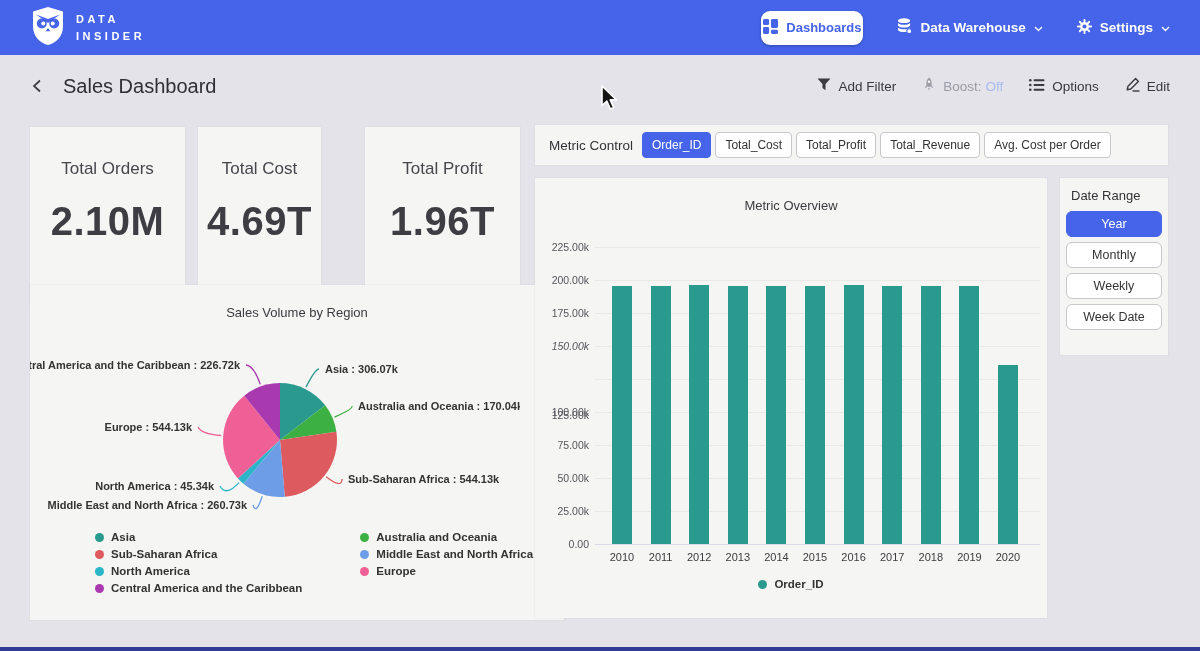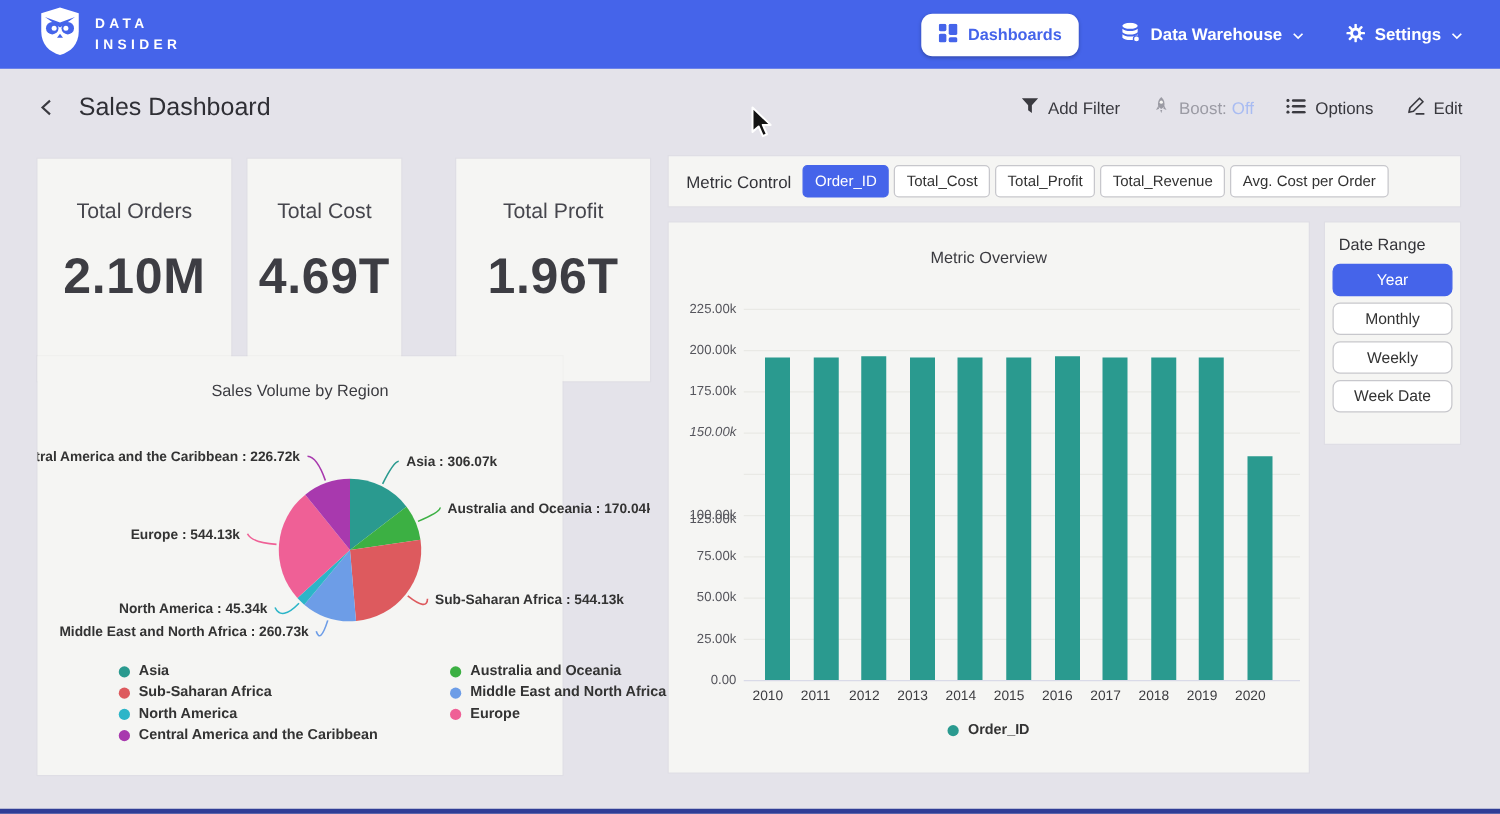--- a/index.html
+++ b/index.html
@@ -8,21 +8,21 @@
     background:#E4E3EA;font-family:"Liberation Sans",sans-serif;
     -webkit-font-smoothing:antialiased;
   }
   
   .topnav{position:absolute;left:0;top:0;width:1200px;height:55px;background:#4564EA;
     display:flex;align-items:center;justify-content:space-between;padding:0 30px;box-sizing:border-box;}
   .brand{display:flex;align-items:center;gap:10px;}
   .brand-text{color:#fff;font-size:11px;font-weight:bold;letter-spacing:3.5px;line-height:1.5;}
   .nav-right{display:flex;align-items:center;gap:34px;}
   .nav-pill{display:flex;align-items:center;gap:8px;background:#fff;color:#4564EA;border:none;
-    border-radius:9px;padding:8px 14px;font-size:13px;font-weight:bold;cursor:pointer;
+    border-radius:9px;padding:8px 2px;font-size:13px;font-weight:bold;cursor:pointer;
     box-shadow:0 1px 3px rgba(0,0,0,.25);font-family:inherit;}
   .nav-link{display:flex;align-items:center;gap:8px;color:#fff;font-size:13.5px;font-weight:600;cursor:pointer;}
   
   .page-header{position:absolute;left:0;top:55px;width:1200px;height:62px;
     display:flex;align-items:center;padding:0 30px;box-sizing:border-box;}
   .back-btn{display:flex;align-items:center;margin-right:18px;cursor:pointer;}
   .page-title{font-size:20px;font-weight:500;color:#2f2f35;}
   .header-actions{margin-left:auto;display:flex;align-items:center;gap:26px;}
   .action{display:flex;align-items:center;gap:7px;font-size:13.5px;color:#38383e;font-weight:500;cursor:pointer;}
   .action.muted{color:#9B9BA4;}
@@ -36,36 +36,36 @@
   #kpi-1{left:198px;top:127px;width:123px;height:146px;}
   #kpi-2{left:365px;top:127px;width:155px;height:146px;}
   
   #metric-bar{left:535px;top:125px;width:633px;height:40px;display:flex;align-items:center;
     padding:0 14px;box-sizing:border-box;}
   .metric-label{font-size:13.5px;color:#333338;margin-right:9px;}
   .chip{font-size:12px;color:#333;background:#fff;border:1px solid #C7C7CC;border-radius:4px;
     padding:5px 9px;margin-right:4px;cursor:pointer;font-family:inherit;}
   .chip.selected{background:#4564EA;border-color:#4564EA;color:#fff;}
   
-  #pie-panel{left:30px;top:285px;width:420px;height:335px;}
+  #pie-panel{left:30px;top:285px;width:490px;height:335px;padding-left:44px;}
   .chart-title{position:absolute;left:0;right:0;top:20px;text-align:center;font-size:13px;color:#3b3b40;}
   #pie-svg{position:absolute;left:0;top:0;}
   .pie-label{font-size:11px;font-weight:bold;fill:#333;}
   .pie-legend{position:absolute;left:65px;top:246px;display:flex;gap:58px;}
   .pie-legend .col{display:flex;flex-direction:column;gap:5px;}
   .legend-item{display:flex;align-items:center;gap:7px;font-size:11.5px;font-weight:bold;color:#333;cursor:pointer;white-space:nowrap;}
   .dot{width:9px;height:9px;border-radius:50%;flex:0 0 9px;}
   
   #bar-panel{left:535px;top:178px;width:512px;height:440px;}
   #bar-plot{position:absolute;left:60px;top:69px;width:445px;height:297px;}
   .gridline{position:absolute;left:0;width:100%;height:1px;background:#E9E9E5;}
   .gridline.zero{background:#D9DAE8;}
   .ytick{position:absolute;left:-56px;width:50px;text-align:right;font-size:10.5px;color:#55555c;}
   .bar{position:absolute;bottom:0;width:20px;background:#2A9A8F;}
-  .xtick{position:absolute;top:304px;width:40px;margin-left:-20px;text-align:left;font-size:11px;color:#3c3c40;}
+  .xtick{position:absolute;top:304px;width:40px;margin-left:-20px;text-align:center;font-size:11px;color:#3c3c40;}
   .bar-legend{position:absolute;left:0;right:0;top:400px;display:flex;justify-content:center;}
   
   #date-panel{left:1060px;top:178px;width:108px;height:177px;padding:10px 6px;box-sizing:border-box;}
   .date-label{font-size:13px;color:#333338;margin:0 0 8px 5px;}
   .date-btn{display:block;width:96px;height:26px;margin:0 auto 5px auto;background:#fff;
     border:1px solid #C7C7CC;border-radius:6px;font-size:12.5px;color:#333;cursor:pointer;font-family:inherit;}
   .date-btn.selected{background:#4564EA;border-color:#4564EA;color:#fff;}
   
   #cursor{position:absolute;left:598px;top:84px;pointer-events:none;}
   .bottom-strip{position:absolute;left:0;bottom:0;width:1200px;height:4px;background:#2F3D96;}

